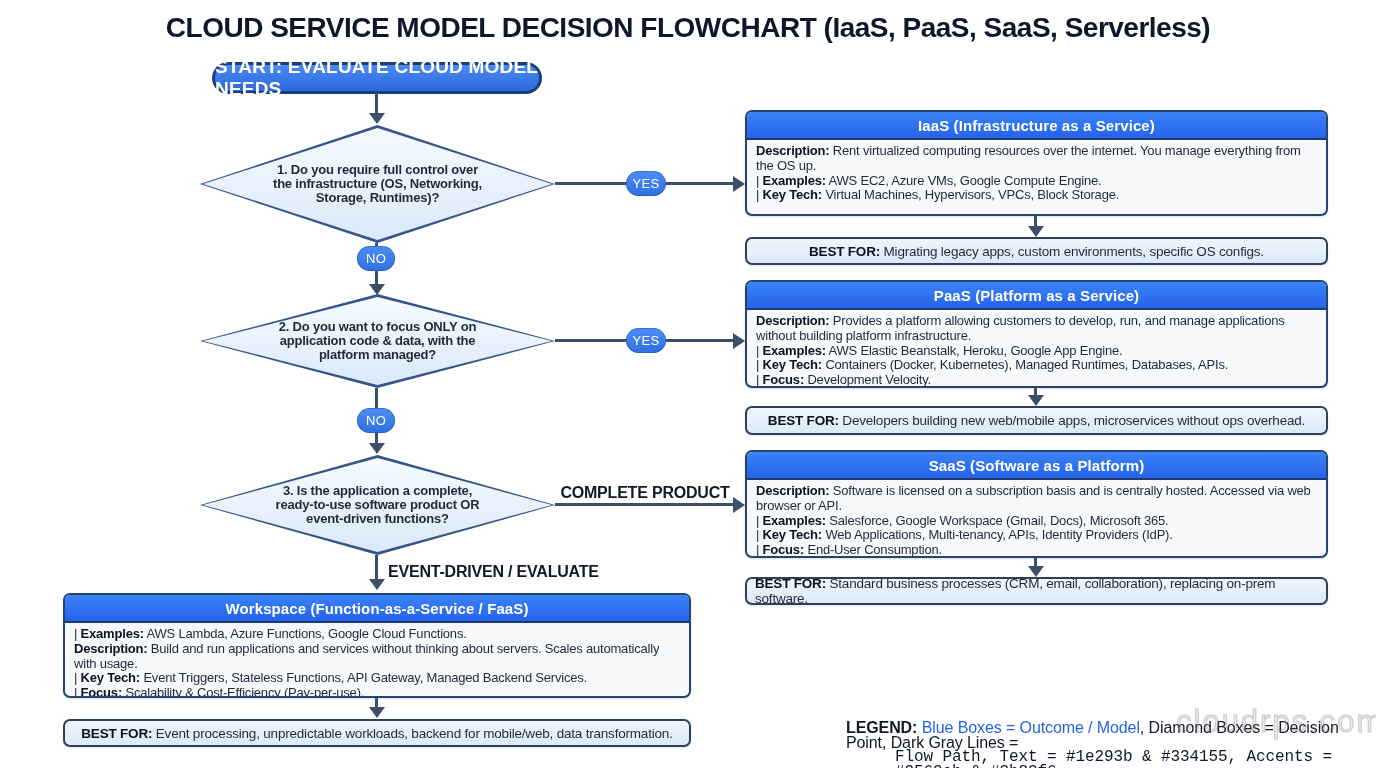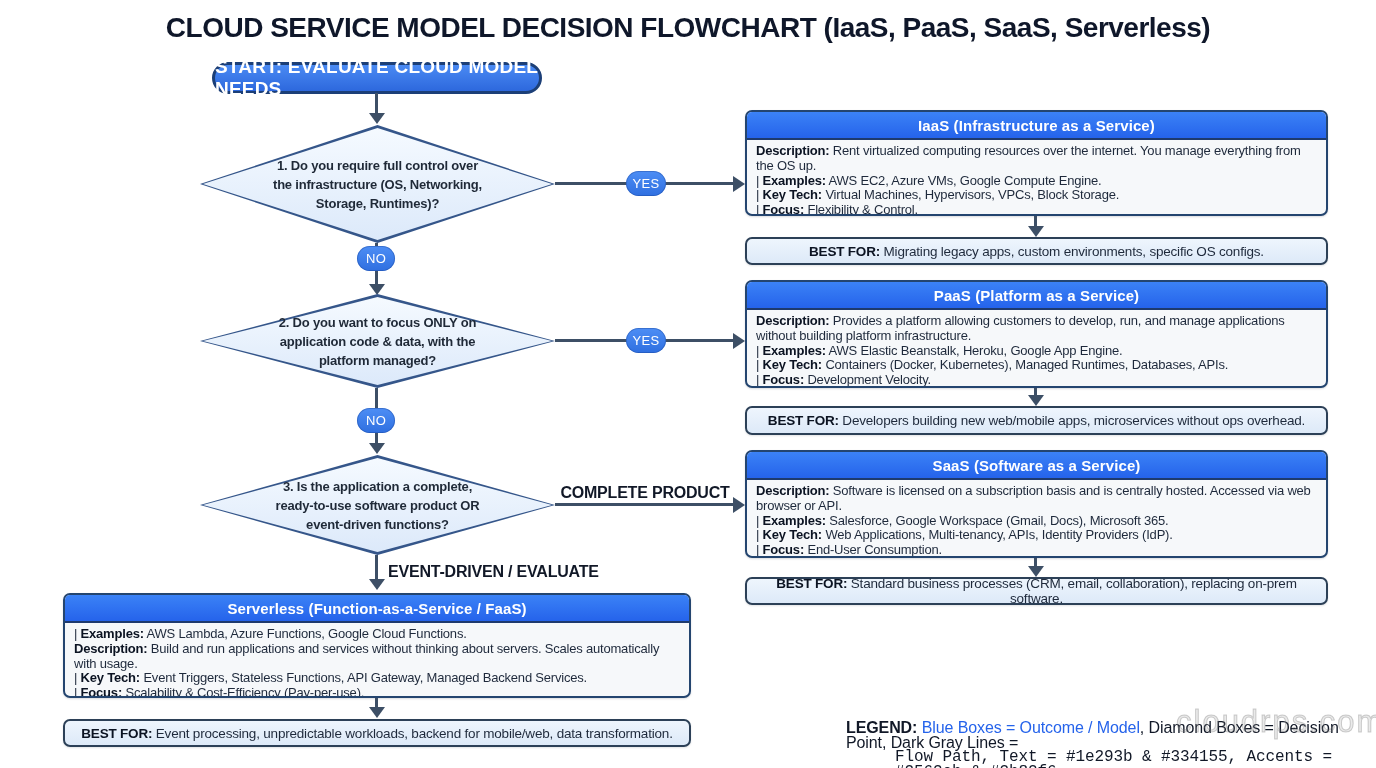--- a/index.html
+++ b/index.html
@@ -13,21 +13,21 @@
          background:linear-gradient(180deg,#4a8af3,#2d68dd);
          display:flex;align-items:center;justify-content:center;
          color:#fff;font-size:19px;font-weight:700;letter-spacing:.2px;}
   
   .diamond{position:absolute;}
   .d-outer{position:absolute;inset:0;background:#35568a;clip-path:polygon(50% 0,100% 50%,50% 100%,0 50%);}
   .d-inner{position:absolute;inset:3px;background:linear-gradient(180deg,#f5faff,#dce9fa);
            clip-path:polygon(50% 0,100% 50%,50% 100%,0 50%);}
   .d-text{position:absolute;inset:0;display:flex;align-items:center;justify-content:center;
           text-align:center;white-space:pre-line;font-size:13px;font-weight:700;
-          color:#1f2937;line-height:19px;letter-spacing:-0.2px;}
+          color:#1f2937;line-height:14px;letter-spacing:-0.2px;}
   
   .lv{position:absolute;width:3px;background:#3d4f66;}
   .lh{position:absolute;height:3px;background:#3d4f66;}
   .ah-d{position:absolute;width:0;height:0;border-left:8px solid transparent;
         border-right:8px solid transparent;border-top:11px solid #3d4f66;}
   .ah-r{position:absolute;width:0;height:0;border-top:8px solid transparent;
         border-bottom:8px solid transparent;border-left:12px solid #3d4f66;}
   .pill{position:absolute;width:40px;height:25px;border-radius:13px;
         background:linear-gradient(180deg,#4d8ef5,#2f6fe0);
         display:flex;align-items:center;justify-content:center;
@@ -37,21 +37,21 @@
   
   .card{position:absolute;box-sizing:border-box;border:2px solid #24456f;border-radius:7px;
         background:#f6f8fa;overflow:hidden;box-shadow:0 1px 2px rgba(15,23,42,.15);}
   .card-head{height:26px;display:flex;align-items:center;justify-content:center;
         background:linear-gradient(180deg,#3b82f6,#2563eb);border-bottom:2px solid #1e3a6e;
         color:#fff;font-size:15px;font-weight:700;letter-spacing:.1px;}
   .card-body{padding:4px 9px 3px 9px;font-size:13px;line-height:14.8px;color:#1e293b;letter-spacing:-0.2px;}
   .card-body b, .best b{color:#0b1322;}
   .best{position:absolute;box-sizing:border-box;border:2px solid #2c4057;border-radius:7px;
         background:linear-gradient(180deg,#eef5fd,#dde9f8);
-        display:flex;align-items:center;justify-content:center;text-align:center;
+        display:flex;align-items:center;justify-content:center;text-align:left;
         font-size:13.5px;color:#1e293b;letter-spacing:-0.2px;box-shadow:0 1px 2px rgba(15,23,42,.12);}
   .best .bl{padding:0 8px;}
   
   .legend{position:absolute;left:846px;top:720px;width:500px;font-size:16px;
           line-height:15px;color:#111827;letter-spacing:-0.1px;}
   .legend b{font-weight:700;}
   .lg-blue{color:#2563eb;}
   .lg2{margin-left:49px;font-family:Liberation Mono, monospace;}
   
   .watermark{position:absolute;left:1176px;top:704px;font-size:31px;font-weight:400;
@@ -111,41 +111,40 @@
 
   <div class="edge-label" style="left:560px;top:484px;width:170px;text-align:center;">COMPLETE PRODUCT</div>
   <div class="lh" style="left:555px;top:503px;width:178px;"></div>
   <div class="ah-r" style="left:733px;top:497px;"></div>
 
   <div class="lv" style="left:375px;top:555px;height:24px;"></div>
   <div class="ah-d" style="left:369px;top:579px;"></div>
   <div class="edge-label" style="left:388px;top:563px;">EVENT-DRIVEN / EVALUATE</div>
 
   <div class="card" style="left:63px;top:593px;width:628px;height:105px;">
-    <div class="card-head">Serverless (Function-as-a-Service / FaaS)</div>
+    <div class="card-head">Workspace (Function-as-a-Service / FaaS)</div>
     <div class="card-body">
         <div class="bl">| <b>Examples:</b> AWS Lambda, Azure Functions, Google Cloud Functions.</div>
         <div class="bl"><b>Description:</b> Build and run applications and services without thinking about servers. Scales automatically with usage.</div>
         <div class="bl">| <b>Key Tech:</b> Event Triggers, Stateless Functions, API Gateway, Managed Backend Services.</div>
         <div class="bl">| <b>Focus:</b> Scalability &amp; Cost-Efficiency (Pay-per-use).</div>
       </div>
   </div>
   <div class="lv" style="left:375px;top:698px;height:9px;"></div>
   <div class="ah-d" style="left:369px;top:707px;"></div>
   <div class="best" style="left:63px;top:719px;width:628px;height:28px;">
       <div class="bl"><b>BEST FOR:</b> Event processing, unpredictable workloads, backend for mobile/web, data transformation.</div>
     </div>
 
   <div class="card" style="left:745px;top:110px;width:583px;height:106px;">
     <div class="card-head">IaaS (Infrastructure as a Service)</div>
     <div class="card-body">
         <div class="bl"><b>Description:</b> Rent virtualized computing resources over the internet. You manage everything from the OS up.</div>
         <div class="bl">| <b>Examples:</b> AWS EC2, Azure VMs, Google Compute Engine.</div>
         <div class="bl">| <b>Key Tech:</b> Virtual Machines, Hypervisors, VPCs, Block Storage.</div>
-        <div class="bl">| <b>Focus:</b> Flexibility &amp; Control.</div>
       </div>
   </div>
   <div class="lv" style="left:1034px;top:216px;height:10px;"></div>
   <div class="ah-d" style="left:1028px;top:226px;"></div>
   <div class="best" style="left:745px;top:237px;width:583px;height:28px;">
       <div class="bl"><b>BEST FOR:</b> Migrating legacy apps, custom environments, specific OS configs.</div>
     </div>
 
   <div class="card" style="left:745px;top:280px;width:583px;height:108px;">
     <div class="card-head">PaaS (Platform as a Service)</div>
@@ -156,21 +155,21 @@
         <div class="bl">| <b>Focus:</b> Development Velocity.</div>
       </div>
   </div>
   <div class="lv" style="left:1034px;top:388px;height:8px;"></div>
   <div class="ah-d" style="left:1028px;top:395px;"></div>
   <div class="best" style="left:745px;top:406px;width:583px;height:29px;">
       <div class="bl"><b>BEST FOR:</b> Developers building new web/mobile apps, microservices without ops overhead.</div>
     </div>
 
   <div class="card" style="left:745px;top:450px;width:583px;height:108px;">
-    <div class="card-head">SaaS (Software as a Service)</div>
+    <div class="card-head">SaaS (Software as a Platform)</div>
     <div class="card-body">
         <div class="bl"><b>Description:</b> Software is licensed on a subscription basis and is centrally hosted. Accessed via web browser or API.</div>
         <div class="bl">| <b>Examples:</b> Salesforce, Google Workspace (Gmail, Docs), Microsoft 365.</div>
         <div class="bl">| <b>Key Tech:</b> Web Applications, Multi-tenancy, APIs, Identity Providers (IdP).</div>
         <div class="bl">| <b>Focus:</b> End-User Consumption.</div>
       </div>
   </div>
   <div class="lv" style="left:1034px;top:558px;height:9px;"></div>
   <div class="ah-d" style="left:1028px;top:566px;"></div>
   <div class="best" style="left:745px;top:577px;width:583px;height:28px;">

